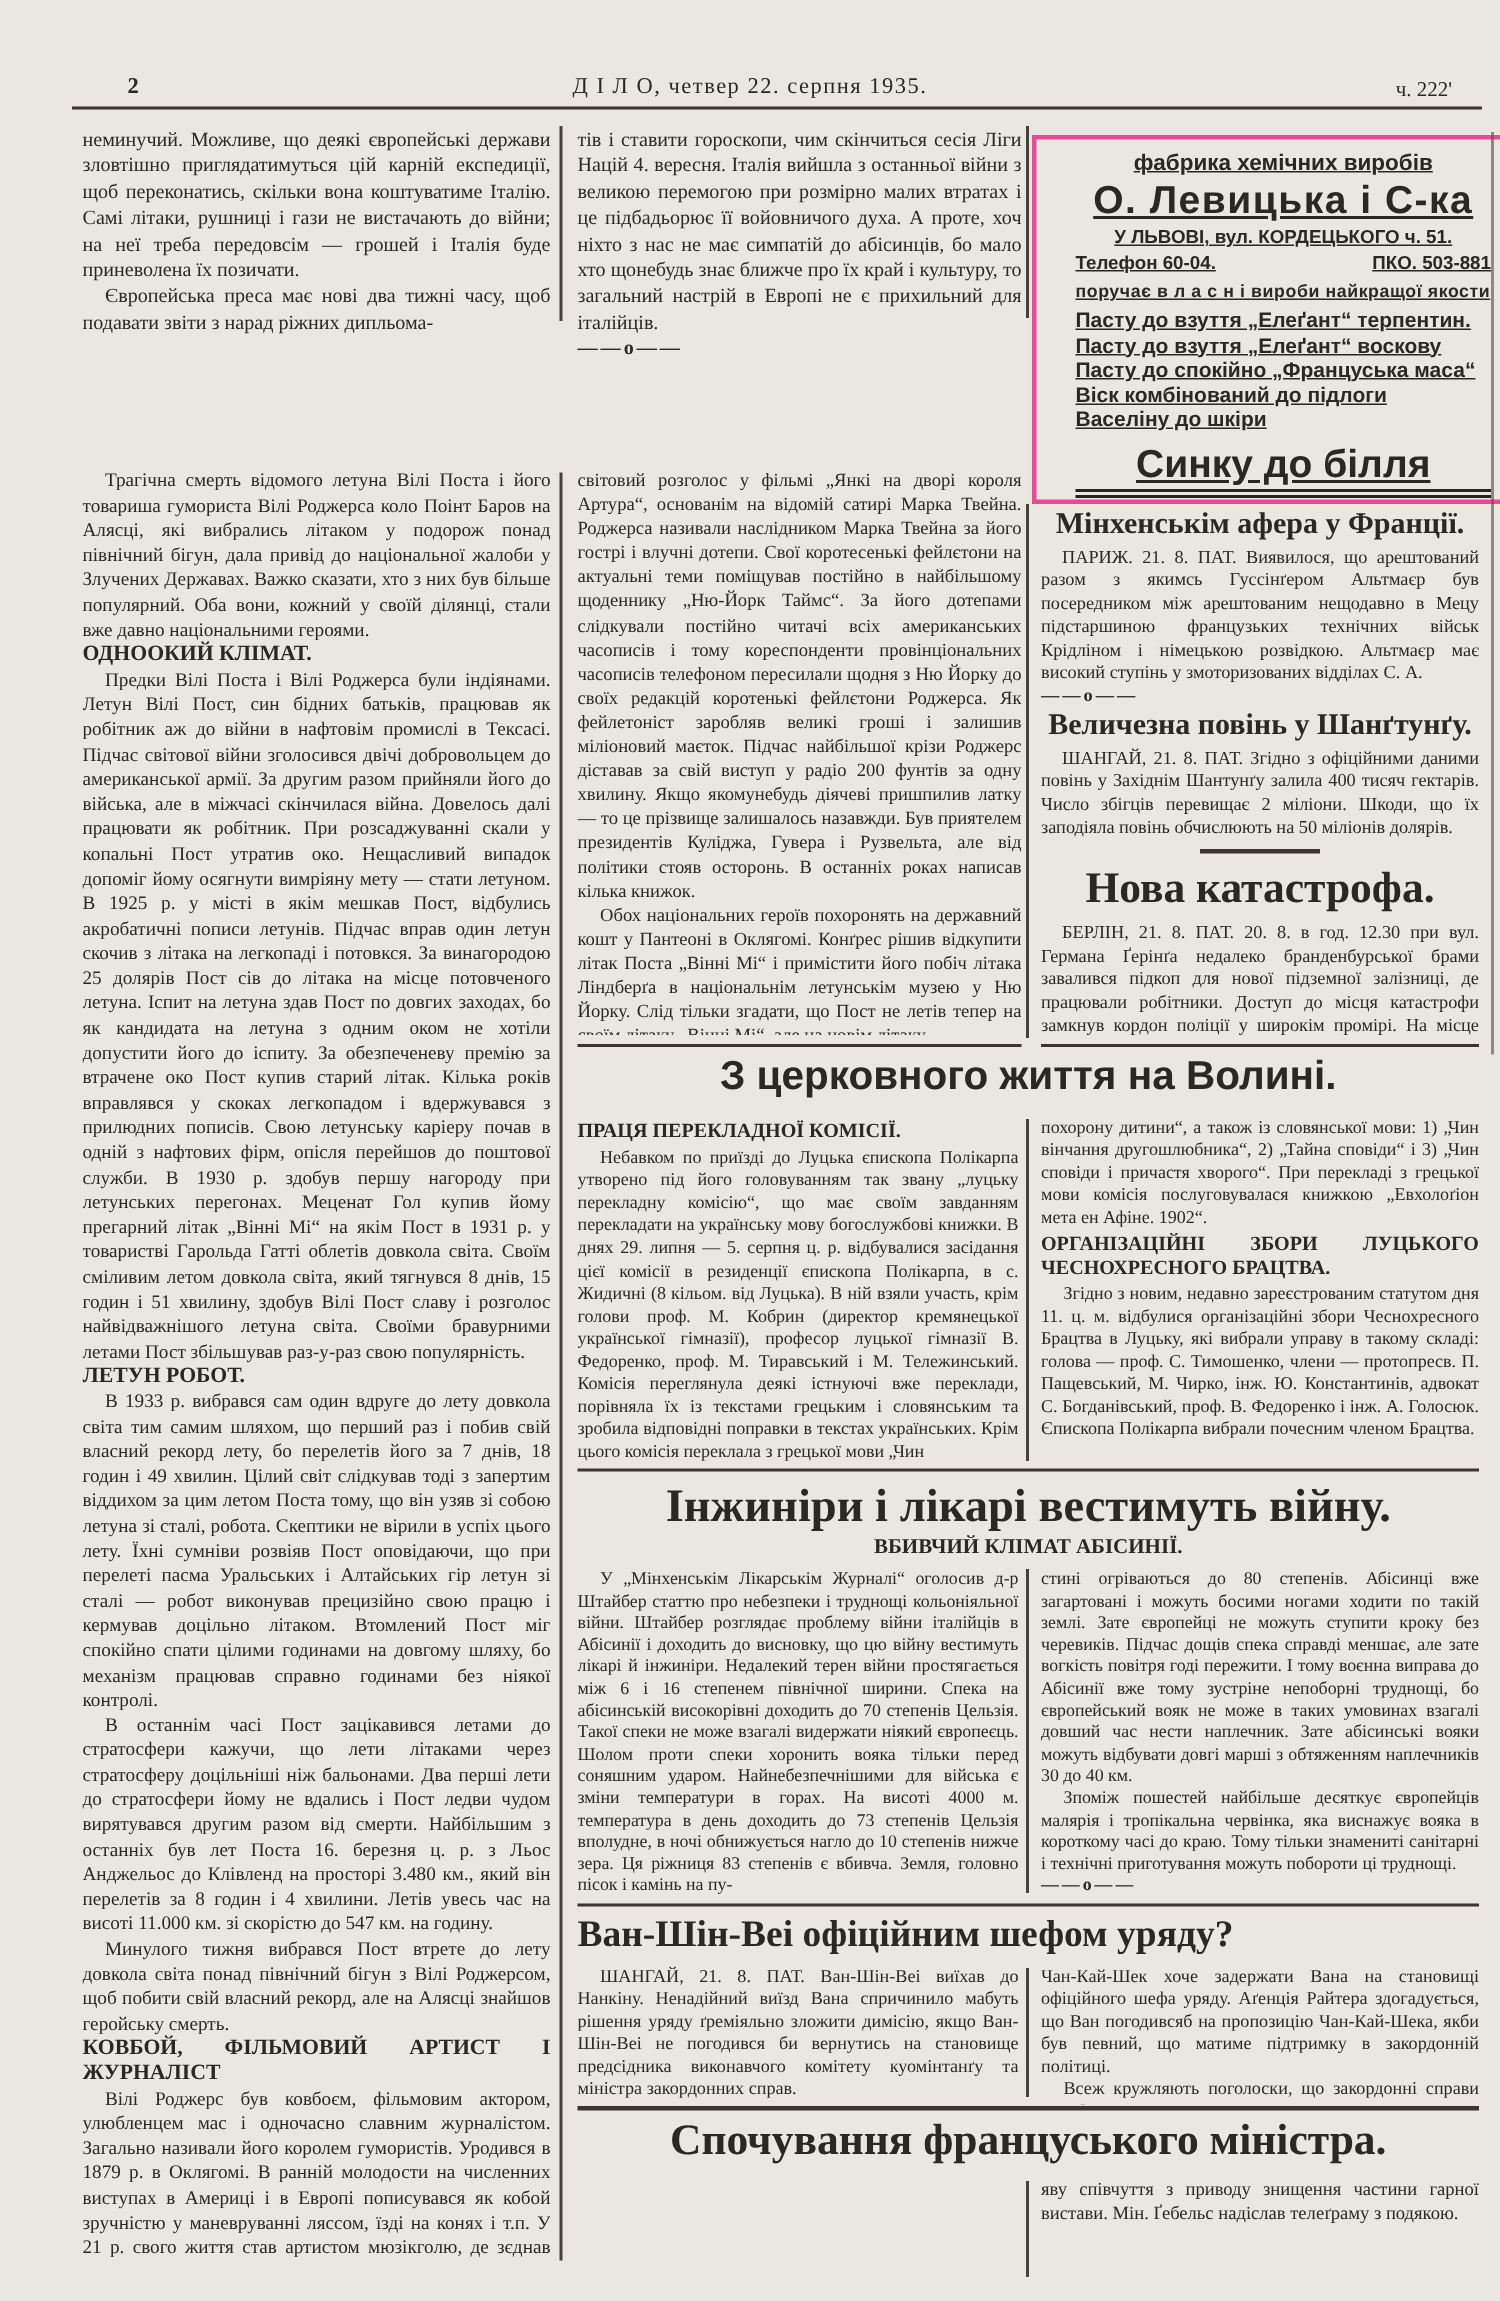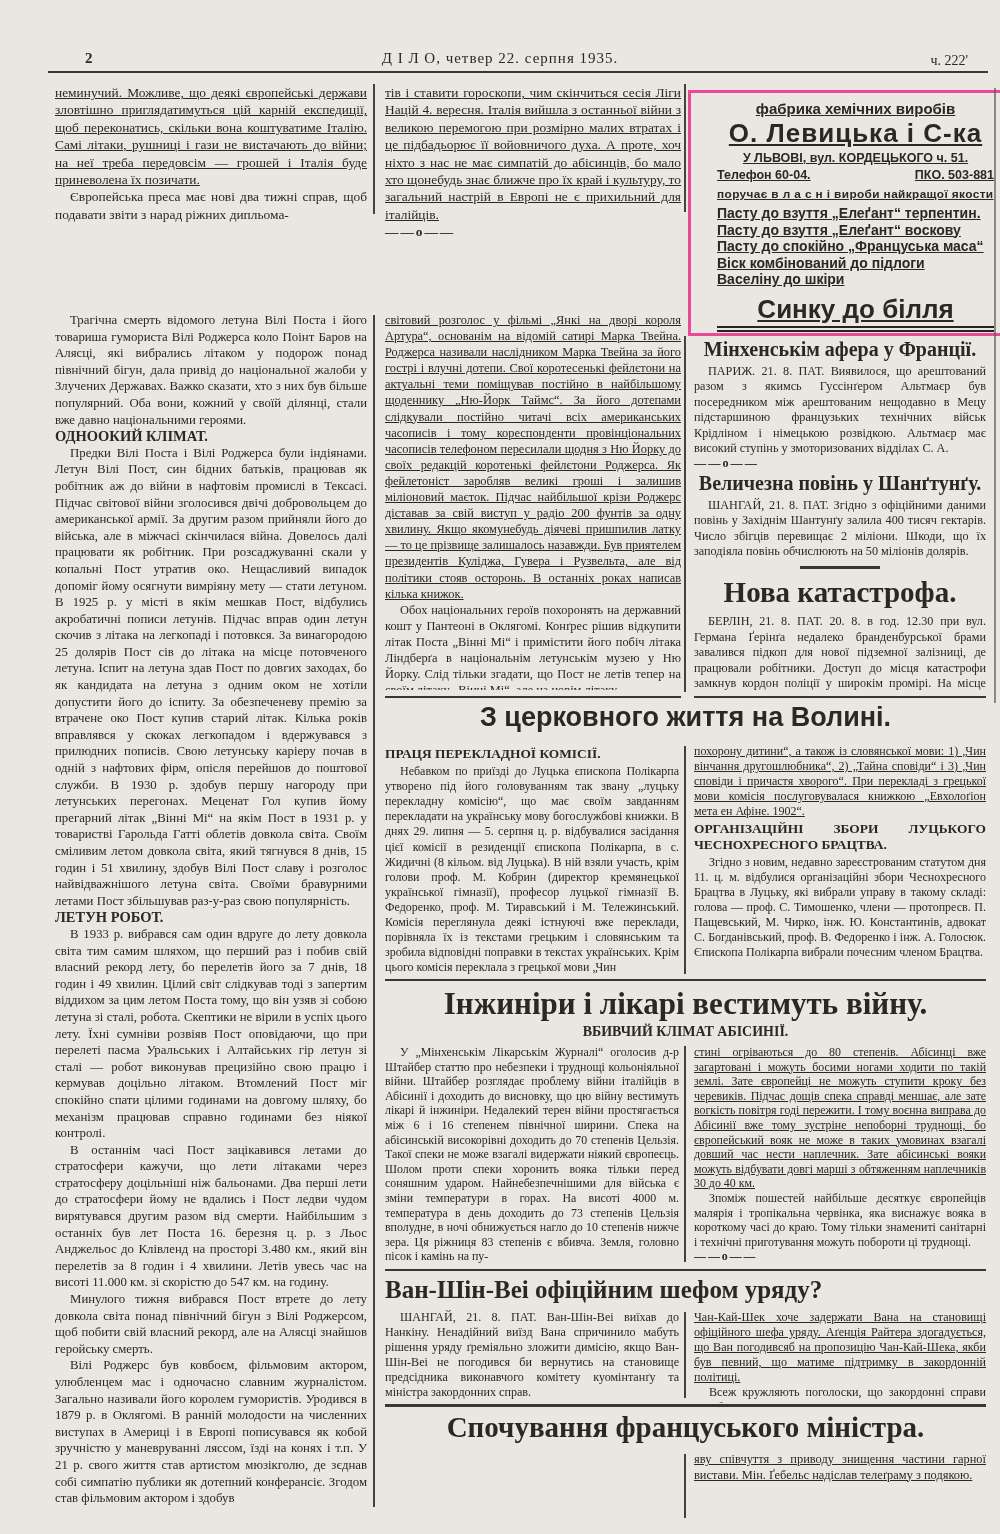--- a/index.html
+++ b/index.html
@@ -6,21 +6,21 @@
   .page{position:relative;width:1000px;height:1534px;margin:0 auto;
         background:#eae7e1;color:#2b2722;
         font-family:"Liberation Serif","DejaVu Serif",serif;overflow:hidden;}
   
   .page-num{position:absolute;left:85px;top:50px;font-size:15px;font-weight:bold;}
   .masthead{position:absolute;left:0;right:0;top:50px;text-align:center;font-size:15px;letter-spacing:1px;}
   .issue{position:absolute;right:32px;top:53px;font-size:14px;}
   .hrule{position:absolute;background:#3b362f;}
   
   .col p{margin:0;text-align:justify;text-indent:15px;}
-  .col p.cont{text-indent:0;text-decoration:underline;}
+  .col p.cont{text-indent:0;}
   .subhead{margin:7px 0 4px;text-align:center;font-weight:bold;font-size:14.5px;text-indent:0 !important;}
   .divider{margin:8px 0 2px;text-align:center;font-weight:bold;letter-spacing:2px;text-indent:0 !important;}
   
   .intro-left{position:absolute;left:55px;top:84px;width:312px;font-size:13.4px;line-height:17.4px;}
   .intro-mid{position:absolute;left:385px;top:84px;width:296px;font-size:13.4px;line-height:17.4px;}
   
   .ad{position:absolute;left:688px;top:90px;width:277px;height:226px;border:3px solid #ec4899;
       padding:7px 26px;font-family:"Liberation Sans","DejaVu Sans",sans-serif;overflow:hidden;text-decoration:underline;}
   .ad .tagline{text-align:center;font-weight:bold;font-size:15px;margin:0;}
   .ad .company{text-align:center;font-weight:bold;font-size:26px;margin:1px 0 0;letter-spacing:1px;}
@@ -75,21 +75,21 @@
 
 <div class="page">
 
   <span class="page-num">2</span>
   <span class="masthead">Д І Л О,  четвер 22. серпня 1935.</span>
   <span class="issue">ч. 222'</span>
   <div class="hrule" style="left:48px;top:71px;width:940px;height:2px;"></div>
 
   <div class="col intro-left">
     <p class="cont">неминучий. Можливе, що деякі європейські держави зловтішно приглядатимуться цій карній експедиції, щоб переконатись, скільки вона коштуватиме Італію. Самі літаки, рушниці і гази не вистачають до війни; на неї треба передовсім — грошей і Італія буде приневолена їх позичати.</p>
-    <p>Європейська преса має нові два тижні справ, щоб подавати звіти з нарад ріжних дипльома-</p>
+    <p>Європейська преса має нові два тижні часу, щоб подавати звіти з нарад ріжних дипльома-</p>
   </div>
   <div class="col intro-mid">
     <p class="cont">тів і ставити гороскопи, чим скінчиться сесія Ліги Націй 4. вересня. Італія вийшла з останньої війни з великою перемогою при розмірно малих втратах і це підбадьорює її войовничого духа. А проте, хоч ніхто з нас не має симпатій до абісинців, бо мало хто щонебудь знає ближче про їх край і культуру, то загальний настрій в Европі не є прихильний для італійців.</p>
     <p class="divider">——о——</p>
   </div>
 
   <div class="ad">
     <p class="tagline">фабрика хемічних виробів</p>
     <p class="company">О. Левицька і С-ка</p>
     <p class="address">У ЛЬВОВІ, вул. КОРДЕЦЬКОГО ч. 51.</p>
@@ -110,20 +110,21 @@
 
 
   <div class="col art-col1">
     <p>Трагічна смерть відомого летуна Вілі Поста і його товариша гумориста Вілі Роджерса коло Поінт Баров на Алясці, які вибрались літаком у подорож понад північний бігун, дала привід до національної жалоби у Злучених Державах. Важко сказати, хто з них був більше популярний. Оба вони, кожний у своїй ділянці, стали вже давно національними героями.</p>
     <p class="subhead">ОДНООКИЙ КЛІМАТ.</p>
     <p>Предки Вілі Поста і Вілі Роджерса були індіянами. Летун Вілі Пост, син бідних батьків, працював як робітник аж до війни в нафтовім промислі в Тексасі. Підчас світової війни зголосився двічі добровольцем до американської армії. За другим разом прийняли його до війська, але в міжчасі скінчилася війна. Довелось далі працювати як робітник. При розсаджуванні скали у копальні Пост утратив око. Нещасливий випадок допоміг йому осягнути вимріяну мету — стати летуном. В 1925 р. у місті в якім мешкав Пост, відбулись акробатичні пописи летунів. Підчас вправ один летун скочив з літака на легкопаді і потовкся. За винагородою 25 долярів Пост сів до літака на місце потовченого летуна. Іспит на летуна здав Пост по довгих заходах, бо як кандидата на летуна з одним оком не хотіли допустити його до іспиту. За обезпеченеву премію за втрачене око Пост купив старий літак. Кілька років вправлявся у скоках легкопадом і вдержувався з прилюдних пописів. Свою летунську каріеру почав в одній з нафтових фірм, опісля перейшов до поштової служби. В 1930 р. здобув першу нагороду при летунських перегонах. Меценат Гол купив йому прегарний літак „Вінні Мі“ на якім Пост в 1931 р. у товаристві Гарольда Гатті облетів довкола світа. Своїм сміливим летом довкола світа, який тягнувся 8 днів, 15 годин і 51 хвилину, здобув Вілі Пост славу і розголос найвідважнішого летуна світа. Своїми бравурними летами Пост збільшував раз-у-раз свою популярність.</p>
     <p class="subhead">ЛЕТУН РОБОТ.</p>
     <p>В 1933 р. вибрався сам один вдруге до лету довкола світа тим самим шляхом, що перший раз і побив свій власний рекорд лету, бо перелетів його за 7 днів, 18 годин і 49 хвилин. Цілий світ слідкував тоді з запертим віддихом за цим летом Поста тому, що він узяв зі собою летуна зі сталі, робота. Скептики не вірили в успіх цього лету. Їхні сумніви розвіяв Пост оповідаючи, що при перелеті пасма Уральських і Алтайських гір летун зі сталі — робот виконував прецизійно свою працю і кермував доцільно літаком. Втомлений Пост міг спокійно спати цілими годинами на довгому шляху, бо механізм працював справно годинами без ніякої контролі.</p>
     <p>В останнім часі Пост зацікавився летами до стратосфери кажучи, що лети літаками через стратосферу доцільніші ніж бальонами. Два перші лети до стратосфери йому не вдались і Пост ледви чудом вирятувався другим разом від смерти. Найбільшим з останніх був лет Поста 16. березня ц. р. з Льос Анджельос до Клівленд на просторі 3.480 км., який він перелетів за 8 годин і 4 хвилини. Летів увесь час на висоті 11.000 км. зі скорістю до 547 км. на годину.</p>
     <p>Минулого тижня вибрався Пост втрете до лету довкола світа понад північний бігун з Вілі Роджерсом, щоб побити свій власний рекорд, але на Алясці знайшов геройську смерть.</p>
+    <p class="subhead">КОВБОЙ, ФІЛЬМОВИЙ АРТИСТ І ЖУРНАЛІСТ</p>
     <p>Вілі Роджерс був ковбоєм, фільмовим актором, улюбленцем мас і одночасно славним журналістом. Загально називали його королем гумористів. Уродився в 1879 р. в Оклягомі. В ранній молодости на численних виступах в Америці і в Европі пописувався як кобой зручністю у маневруванні ляссом, їзді на конях і т.п. У 21 р. свого життя став артистом мюзікголю, де зєднав собі симпатію публики як дотепний конферансіє. Згодом став фільмовим актором і здобув</p>
   </div>
 
   <div class="col art-col2">
     <p class="cont">світовий розголос у фільмі „Янкі на дворі короля Артура“, основанім на відомій сатирі Марка Твейна. Роджерса називали наслідником Марка Твейна за його гострі і влучні дотепи. Свої коротесенькі фейлєтони на актуальні теми поміщував постійно в найбільшому щоденнику „Ню-Йорк Таймс“. За його дотепами слідкували постійно читачі всіх американських часописів і тому кореспонденти провінціональних часописів телефоном пересилали щодня з Ню Йорку до своїх редакцій коротенькі фейлєтони Роджерса. Як фейлетоніст заробляв великі гроші і залишив міліоновий маєток. Підчас найбільшої крізи Роджерс діставав за свій виступ у радіо 200 фунтів за одну хвилину. Якщо якомунебудь діячеві пришпилив латку — то це прізвище залишалось назавжди. Був приятелем президентів Куліджа, Гувера і Рузвельта, але від політики стояв осторонь. В останніх роках написав кілька книжок.</p>
     <p>Обох національних героїв похоронять на державний кошт у Пантеоні в Оклягомі. Конґрес рішив відкупити літак Поста „Вінні Мі“ і примістити його побіч літака Ліндберґа в національнім летунськім музею у Ню Йорку. Слід тільки згадати, що Пост не летів тепер на своїм літаку „Вінні Мі“, але на новім літаку.</p>
   </div>
   <div class="hrule" style="left:385px;top:696px;width:296px;height:2px;"></div>
 
   <div class="news">

